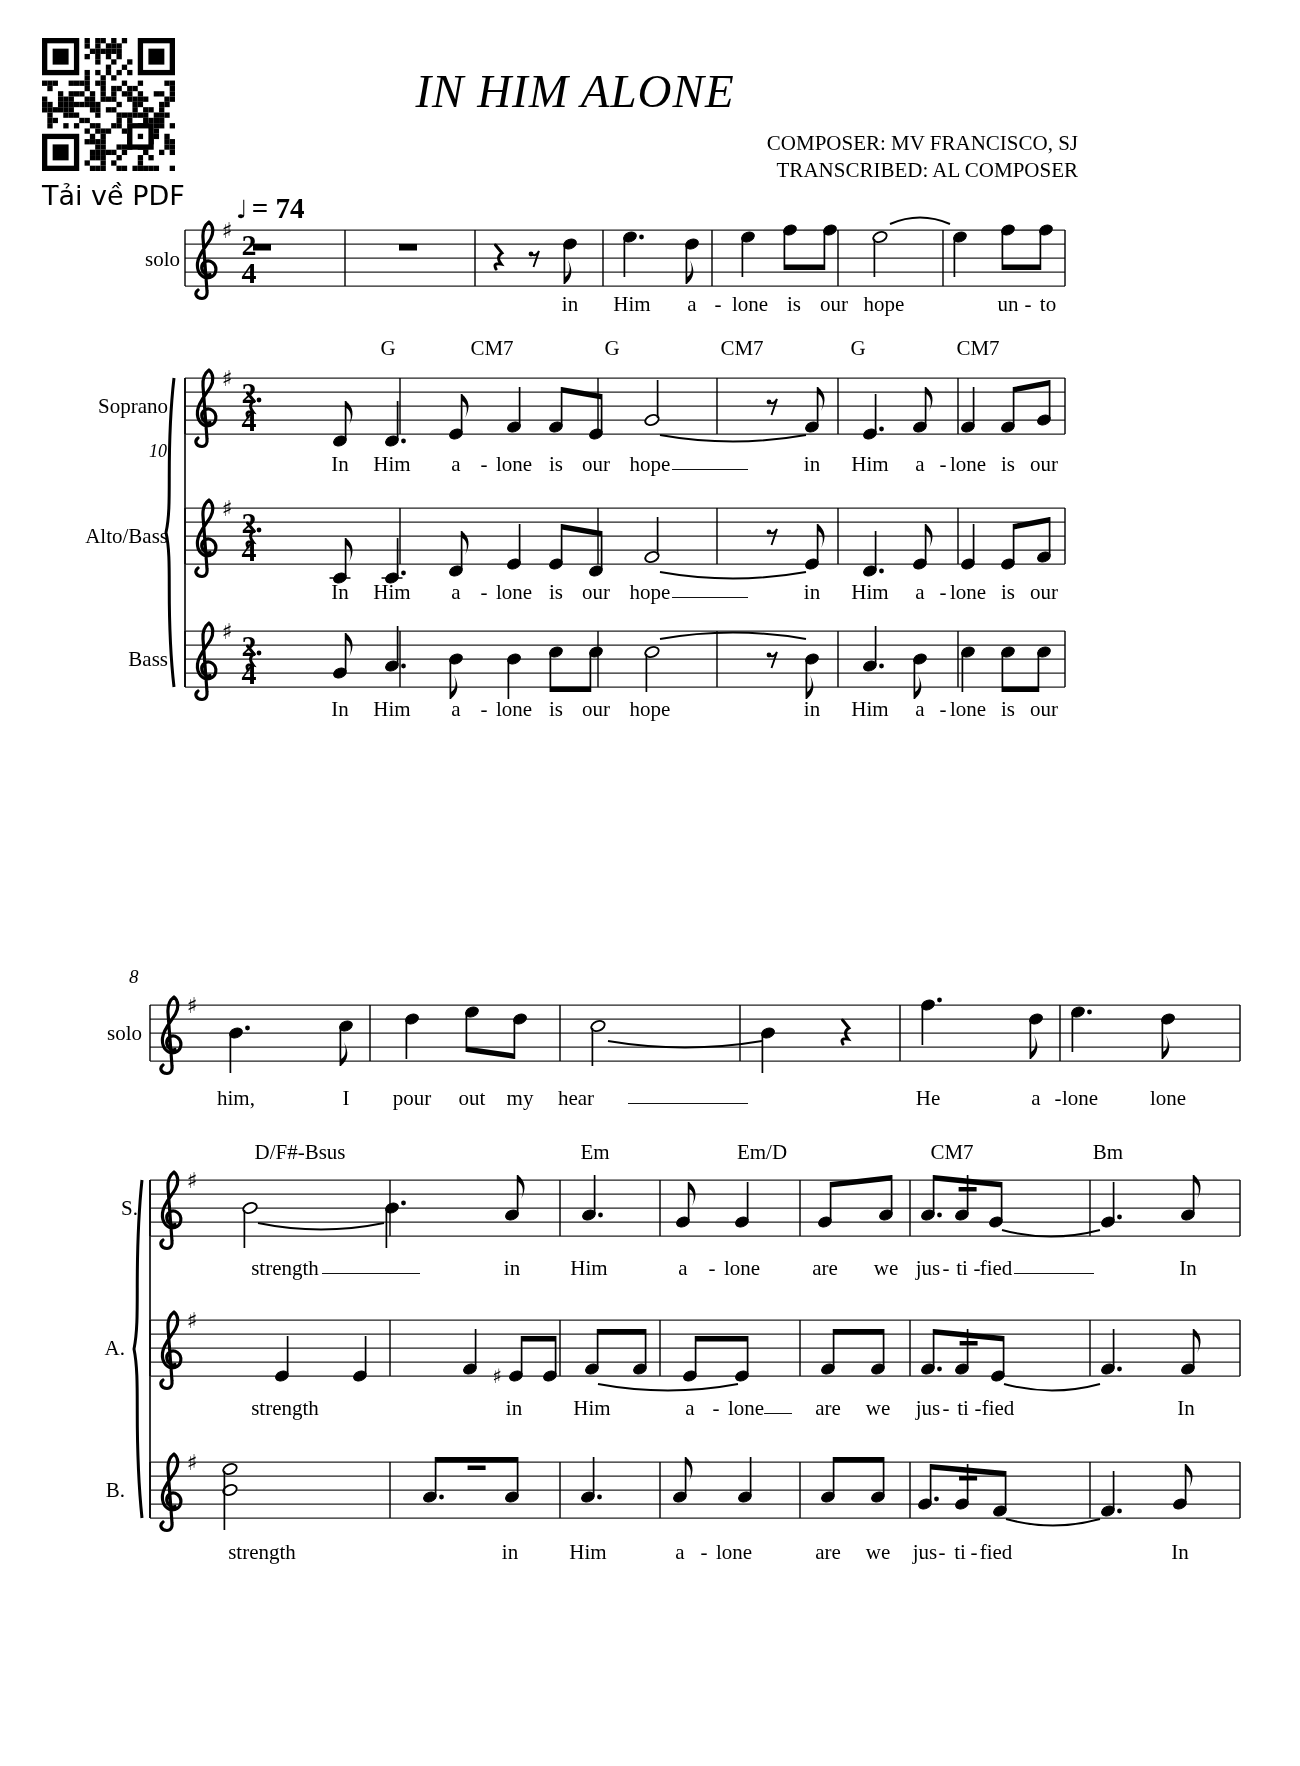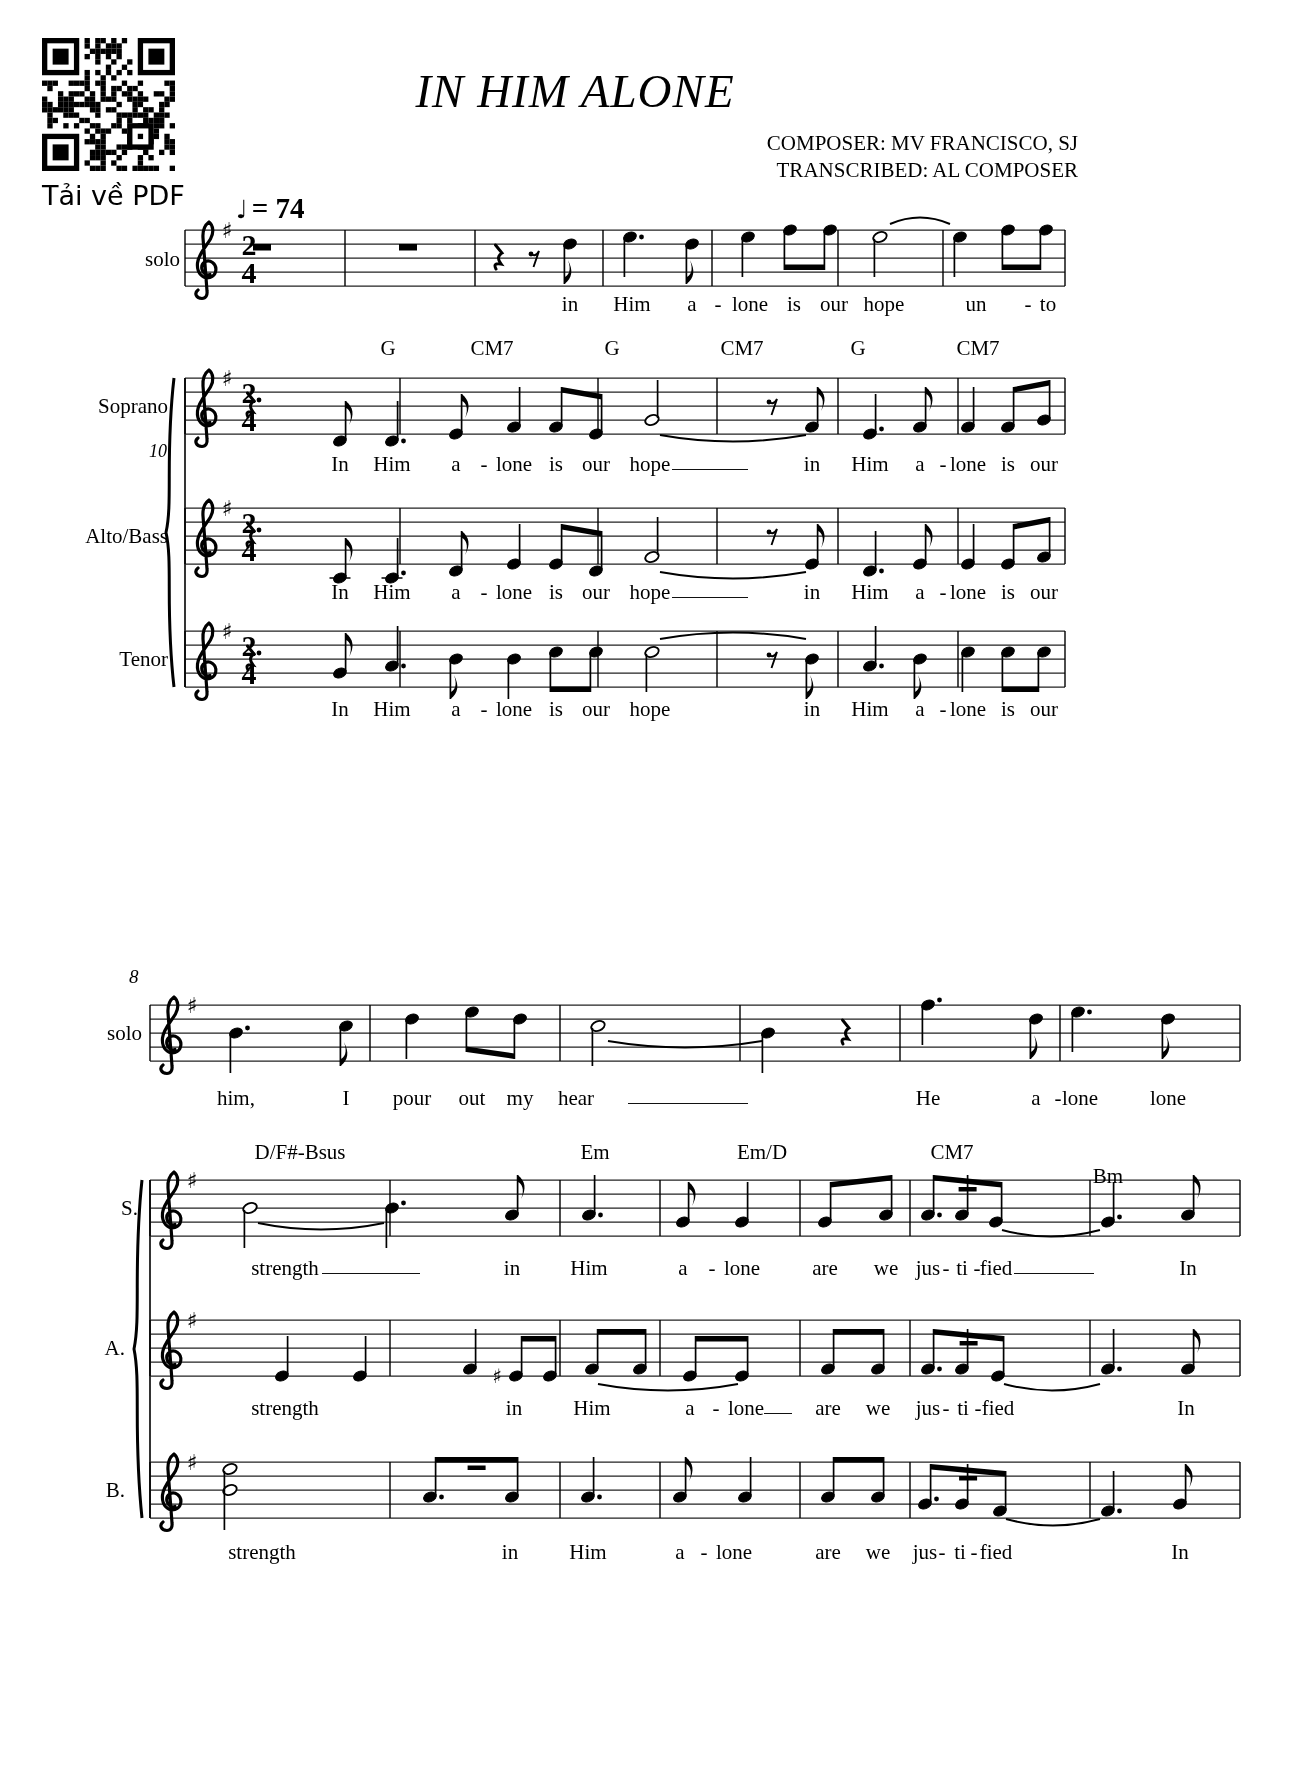--- a/index.html
+++ b/index.html
@@ -710,21 +710,21 @@
   <div id="texts">
       <span class="slabel" style="left: 180px; top: 259px;">solo</span>
       <span class="lyr" style="left: 570px; top: 292px;">in</span>
       <span class="lyr" style="left: 632px; top: 292px;">Him</span>
       <span class="lyr" style="left: 692px; top: 292px;">a</span>
       <span class="lyr" style="left: 718px; top: 292px;">-</span>
       <span class="lyr" style="left: 750px; top: 292px;">lone</span>
       <span class="lyr" style="left: 794px; top: 292px;">is</span>
       <span class="lyr" style="left: 834px; top: 292px;">our</span>
       <span class="lyr" style="left: 884px; top: 292px;">hope</span>
-      <span class="lyr" style="left: 976px; top: 292px; text-align: right;">un</span>
+      <span class="lyr" style="left: 1008px; top: 292px; text-align: right;">un</span>
       <span class="lyr" style="left: 1028px; top: 292px;">-</span>
       <span class="lyr" style="left: 1048px; top: 292px;">to</span>
       <span class="slabel" style="left: 168px; top: 406px;">Soprano</span>
       <span class="chd" style="left: 388px; top: 336px;">G</span>
       <span class="chd" style="left: 492px; top: 336px;">CM7</span>
       <span class="chd" style="left: 612px; top: 336px;">G</span>
       <span class="chd" style="left: 742px; top: 336px;">CM7</span>
       <span class="chd" style="left: 858px; top: 336px;">G</span>
       <span class="chd" style="left: 978px; top: 336px;">CM7</span>
       <span class="lyr" style="left: 340px; top: 452px;">In</span>
@@ -753,21 +753,21 @@
       <span class="lyr" style="left: 596px; top: 580px;">our</span>
       <span class="lyr" style="left: 650px; top: 580px;">hope</span>
       <div class="ext" style="left: 672px; top: 580px; width: 76px;"></div>
       <span class="lyr" style="left: 812px; top: 580px;">in</span>
       <span class="lyr" style="left: 870px; top: 580px;">Him</span>
       <span class="lyr" style="left: 920px; top: 580px;">a</span>
       <span class="lyr" style="left: 943px; top: 580px;">-</span>
       <span class="lyr" style="left: 968px; top: 580px;">lone</span>
       <span class="lyr" style="left: 1008px; top: 580px;">is</span>
       <span class="lyr" style="left: 1044px; top: 580px;">our</span>
-      <span class="slabel" style="left: 168px; top: 659px;">Tenor</span>
+      <span class="slabel" style="left: 168px; top: 659px;">Bass</span>
       <span class="lyr" style="left: 340px; top: 697px;">In</span>
       <span class="lyr" style="left: 392px; top: 697px;">Him</span>
       <span class="lyr" style="left: 456px; top: 697px;">a</span>
       <span class="lyr" style="left: 484px; top: 697px;">-</span>
       <span class="lyr" style="left: 514px; top: 697px;">lone</span>
       <span class="lyr" style="left: 556px; top: 697px;">is</span>
       <span class="lyr" style="left: 596px; top: 697px;">our</span>
       <span class="lyr" style="left: 650px; top: 697px;">hope</span>
       <span class="lyr" style="left: 812px; top: 697px;">in</span>
       <span class="lyr" style="left: 870px; top: 697px;">Him</span>
@@ -787,21 +787,21 @@
       <span class="lyr" style="left: 928px; top: 1086px;">He</span>
       <span class="lyr" style="left: 1036px; top: 1086px;">a</span>
       <span class="lyr" style="left: 1058px; top: 1086px;">-</span>
       <span class="lyr" style="left: 1080px; top: 1086px;">lone</span>
       <span class="lyr" style="left: 1168px; top: 1086px;">lone</span>
       <span class="slabel" style="left: 138px; top: 1208px;">S.</span>
       <span class="chd" style="left: 300px; top: 1140px;">D/F#-Bsus</span>
       <span class="chd" style="left: 595px; top: 1140px;">Em</span>
       <span class="chd" style="left: 762px; top: 1140px;">Em/D</span>
       <span class="chd" style="left: 952px; top: 1140px;">CM7</span>
-      <span class="chd" style="left: 1108px; top: 1140px; margin-top: 24px;">Bm</span>
+      <span class="chd" style="left: 1108px; top: 1140px;">Bm</span>
       <span class="lyr" style="left: 285px; top: 1256px;">strength</span>
       <div class="ext" style="left: 322px; top: 1256px; width: 98px;"></div>
       <span class="lyr" style="left: 512px; top: 1256px;">in</span>
       <span class="lyr" style="left: 589px; top: 1256px;">Him</span>
       <span class="lyr" style="left: 683px; top: 1256px;">a</span>
       <span class="lyr" style="left: 712px; top: 1256px;">-</span>
       <span class="lyr" style="left: 742px; top: 1256px;">lone</span>
       <span class="lyr" style="left: 825px; top: 1256px;">are</span>
       <span class="lyr" style="left: 886px; top: 1256px;">we</span>
       <span class="lyr" style="left: 928px; top: 1256px;">jus</span>

